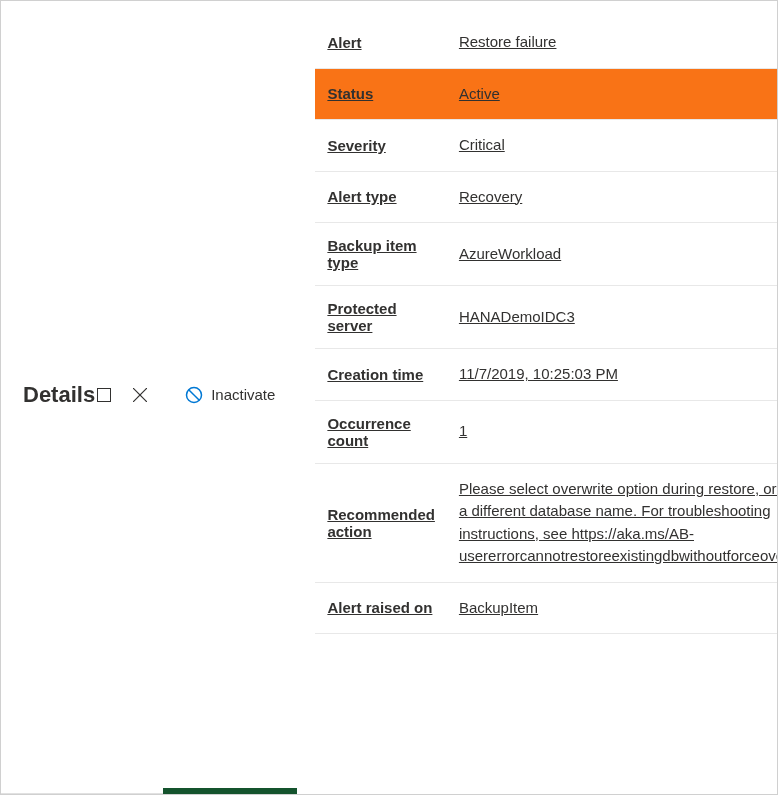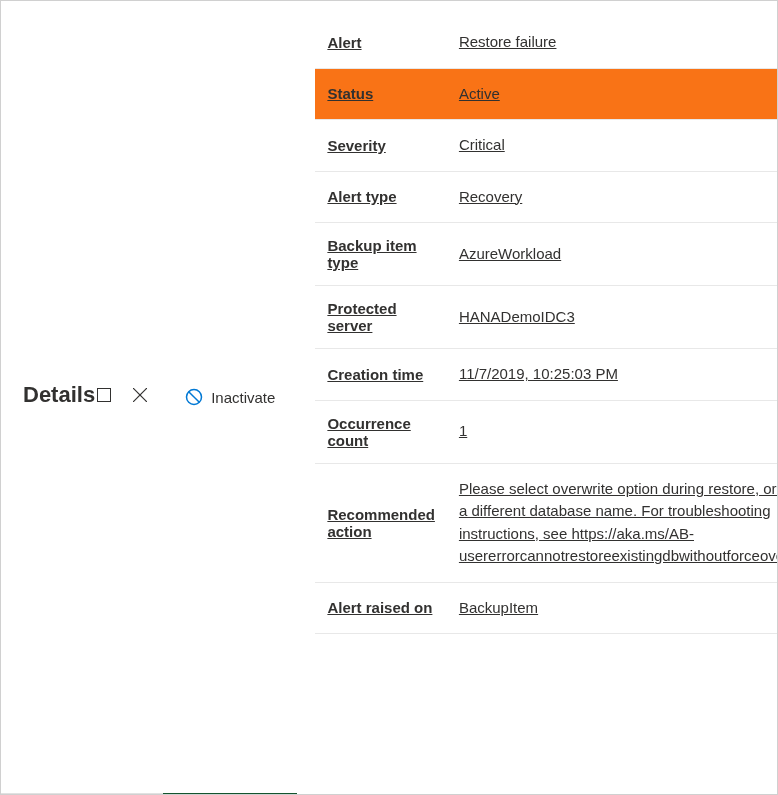--- a/index.html
+++ b/index.html
@@ -45,21 +45,21 @@
       display: flex;
       align-items: center;
       justify-content: center;
       cursor: pointer;
       color: #323130;
     }
     .toolbar {
       display: flex;
       align-items: center;
       padding: 12px 22px;
-      border-bottom: 1px solid #14532d;
+      border-bottom: 6px solid #14532d;
     }
     .toolbar-button {
       display: flex;
       align-items: center;
       gap: 8px;
       cursor: pointer;
       color: #323130;
       font-size: 15px;
     }
     .inactivate-icon {

